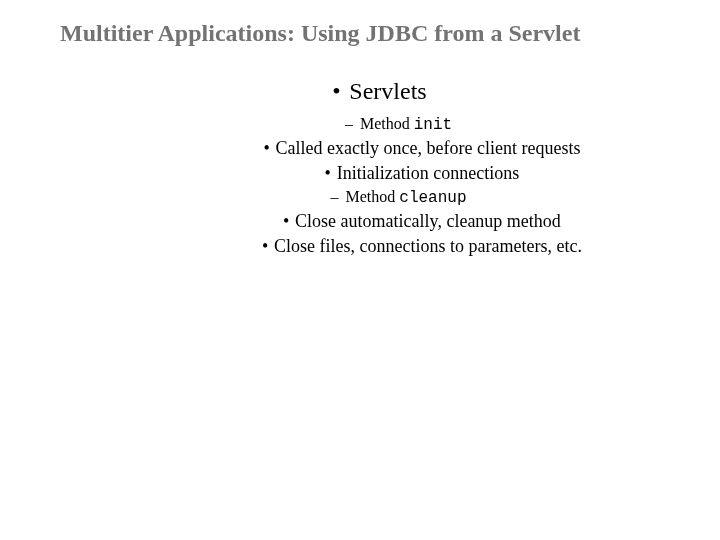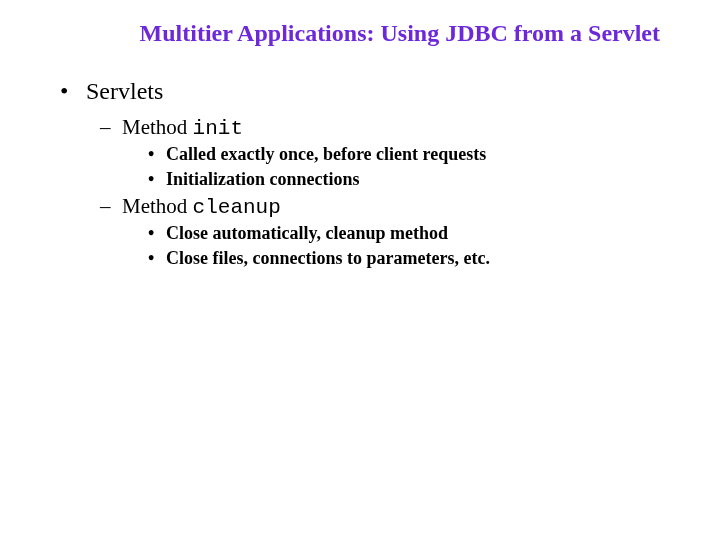--- a/index.html
+++ b/index.html
@@ -1,54 +1,53 @@
 <!DOCTYPE html>
 <html><head>
 <meta charset="utf-8">
 <style>
-  * { margin: 0; padding: 0; box-sizing: border-box; }
+  * { margin: 0; padding: 0; box-sizing: border-box; text-align: center; }
   body {
     width: 720px;
     height: 540px;
     background: #ffffff;
     font-family: "Times New Roman", Times, serif;
     color: #000;
     padding: 18px 30px 20px 30px;
   }
   .title {
-    text-align: right;
+    text-align: left;
     font-weight: bold;
     font-size: 24px;
-    color: #6d28d9;
+    color: #737373;
     line-height: 1.25;
     margin: 0 30px 30px 30px;
   }
   .level1 {
     font-size: 24px;
     margin-left: 30px;
     margin-bottom: 10px;
   }
   .level1 .bullet {
     display: inline-block;
     width: 26px;
   }
   .level2 {
-    font-size: 21px;
+    font-size: 16px;
     margin-left: 70px;
     margin-bottom: 4px;
   }
   .level2 .dash {
     display: inline-block;
     width: 22px;
   }
   .level3 {
     font-size: 18px;
     margin-left: 118px;
     margin-bottom: 4px;
-    font-weight: bold;
   }
   .level3 .dot {
     display: inline-block;
     width: 18px;
   }
   .mono { font-family: "Courier New", Courier, monospace; }
 </style>
 </head>
 <body>
 

